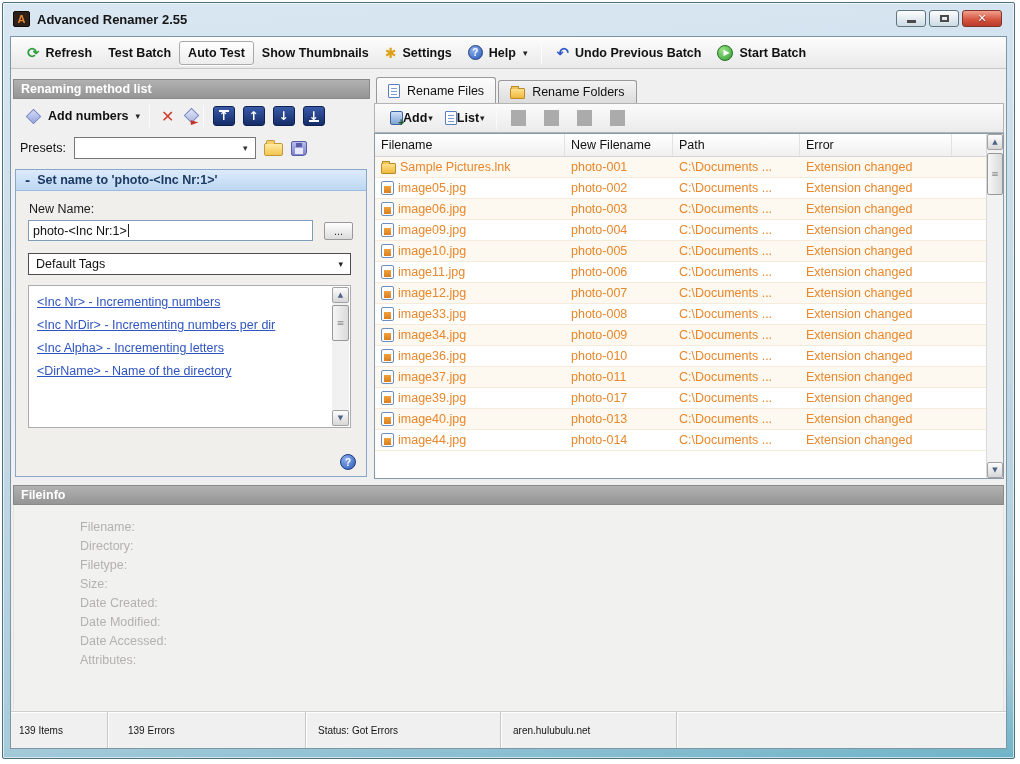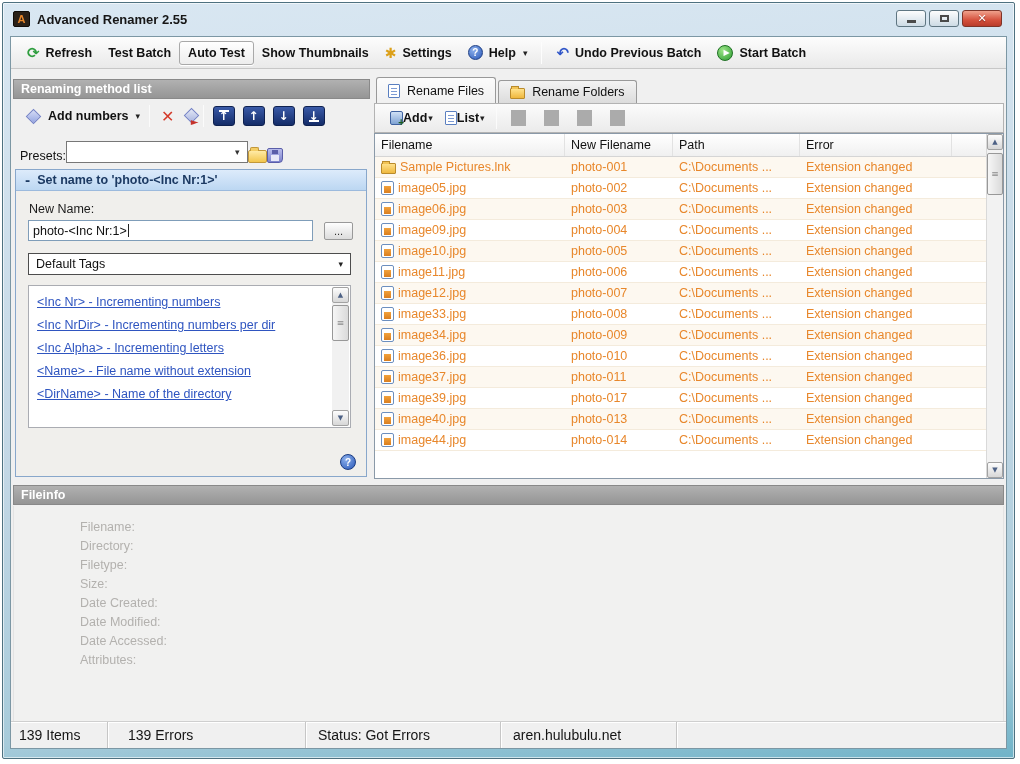--- a/index.html
+++ b/index.html
@@ -61,21 +61,21 @@
   .apply-ic .red-arr { position:absolute; right:-1px; bottom:-3px; color:#c5332b; font-size:10px; }
   .ic-x { color:#d43a2a; font-size:16px; font-weight:bold; margin:0 6px; }
   .navy-btn { width:22px; height:20px; margin:0 4px; border:1px solid #0f2150; border-radius:3px;
     background:linear-gradient(#3a5aa8,#142c68); color:#fff; font-size:12px; font-weight:bold;
     display:flex; align-items:center; justify-content:center; position:relative; }
   .navy-btn.bar-top::before { content:""; position:absolute; top:3px; left:5px; right:5px; height:2px; background:#fff; }
   .navy-btn.bar-bottom::after { content:""; position:absolute; bottom:3px; left:5px; right:5px; height:2px; background:#fff; }
   .msep { width:1px; height:22px; background:#c3c3c3; border-right:1px solid #fbfbfb; margin:0 5px; }
 
   .presets-row { position:absolute; top:54px; left:0; right:0; height:30px; display:flex;
-    align-items:flex-end; padding:0 7px; gap:0; font-size:12.5px; color:#111; }
+    align-items:center; padding:0 7px; gap:8px; font-size:12.5px; color:#111; }
   .presets-combo { width:182px; height:22px; background:#fff; border:1px solid #777; position:relative; }
   .combo-btn { position:absolute; right:2px; top:2px; bottom:2px; width:15px; display:flex;
     align-items:center; justify-content:center; font-size:9px; color:#333; }
   .ic-folder-open { width:19px; height:13px; background:linear-gradient(#ffeaa6,#f2c64d);
     border:1px solid #c2983a; border-radius:2px 2px 2px 2px; position:relative; margin-top:3px; }
   .ic-folder-open::before { content:""; position:absolute; top:-4px; left:1px; width:7px; height:3px;
     background:#f4ce66; border:1px solid #c2983a; border-bottom:none; border-radius:2px 2px 0 0; }
   .ic-save { width:16px; height:15px; background:linear-gradient(#b9bdec,#7e83cc);
     border:1px solid #5a5ea9; border-radius:2px 2px 4px 2px; position:relative; }
   .ic-save::after { content:""; position:absolute; left:3px; bottom:1px; width:8px; height:6px; background:#e8e9f8; }
@@ -163,22 +163,22 @@
   .vscroll { position:absolute; top:0; right:0; bottom:0; width:17px; background:#f2f2f2; border-left:1px solid #d9d9d9; }
   .vscroll .sthumb { top:19px; height:42px; }
 
   
   .fileinfo-panel { position:absolute; left:2px; top:448px; right:2px; height:245px; }
   .fi-body { position:absolute; top:21px; left:0; right:0; bottom:0; background:#f1f1f0;
     border:1px solid #e3e3e3; border-top:none; padding:12px 0 0 66px; }
   .fi-label { font-size:12.5px; color:#b3b1ae; line-height:19px; }
 
   
-  .statusbar { position:absolute; left:0; right:0; bottom:0; height:27px; background:#f0f0f0;
-    border-top:1px solid #cfcfcf; box-shadow:inset 0 1px 0 #fff; display:flex; font-size:14px; color:#151515; }
+  .statusbar { position:absolute; left:0; right:0; bottom:0; height:37px; background:#f0f0f0;
+    border-top:1px solid #cfcfcf; box-shadow:inset 0 1px 0 #fff; display:flex; font-size:10px; color:#151515; }
   .sb-cell { display:flex; align-items:center; padding:0 8px; border-right:1px solid #c6c6c6;
     box-shadow:1px 0 0 #fff; white-space:nowrap; }
   .sb-cell.w1 { width:97px; }
   .sb-cell.w2 { width:198px; padding-left:20px; }
   .sb-cell.w3 { width:195px; padding-left:12px; }
   .sb-cell.w4 { width:176px; padding-left:12px; }
   .sb-cell.fill { flex:1; border-right:none; box-shadow:none; }
 </style>
 </head>
 <body>
@@ -279,21 +279,20 @@
         <div class="browse-btn">...</div>
         <div class="tags-combo">
           <span>Default Tags</span>
           <span class="dd-arrow icon-font">▾</span>
         </div>
         <div class="tags-box">
           <div class="tags-list" id="tags-list">
               <span class="tag-link">&lt;Inc Nr&gt; - Incrementing numbers</span>
               <span class="tag-link">&lt;Inc NrDir&gt; - Incrementing numbers per dir</span>
               <span class="tag-link">&lt;Inc Alpha&gt; - Incrementing letters</span>
-              <span class="tag-link">&lt;Name&gt; - File name without extension</span>
               <span class="tag-link">&lt;DirName&gt; - Name of the directory</span>
             </div>
           <div class="tags-scroll">
             <div class="sbtn top icon-font">▲</div>
             <div class="sthumb icon-font">≡</div>
             <div class="sbtn bottom icon-font">▼</div>
           </div>
         </div>
         <div class="help-round">?</div>
       </div>

